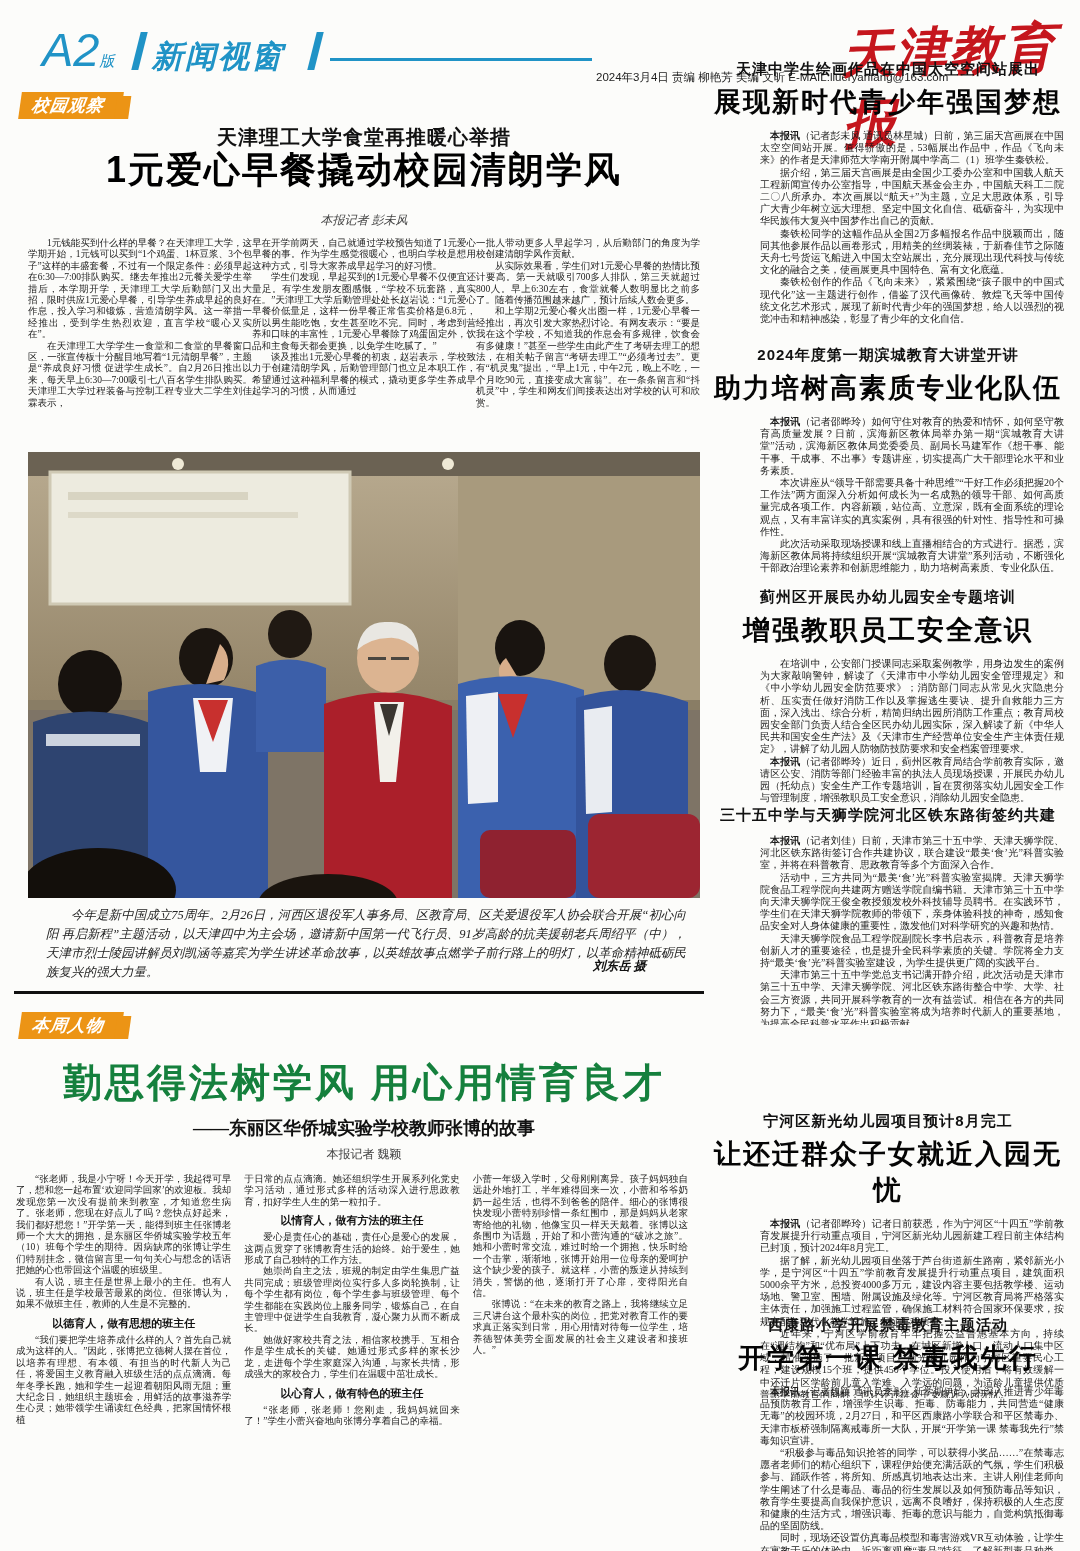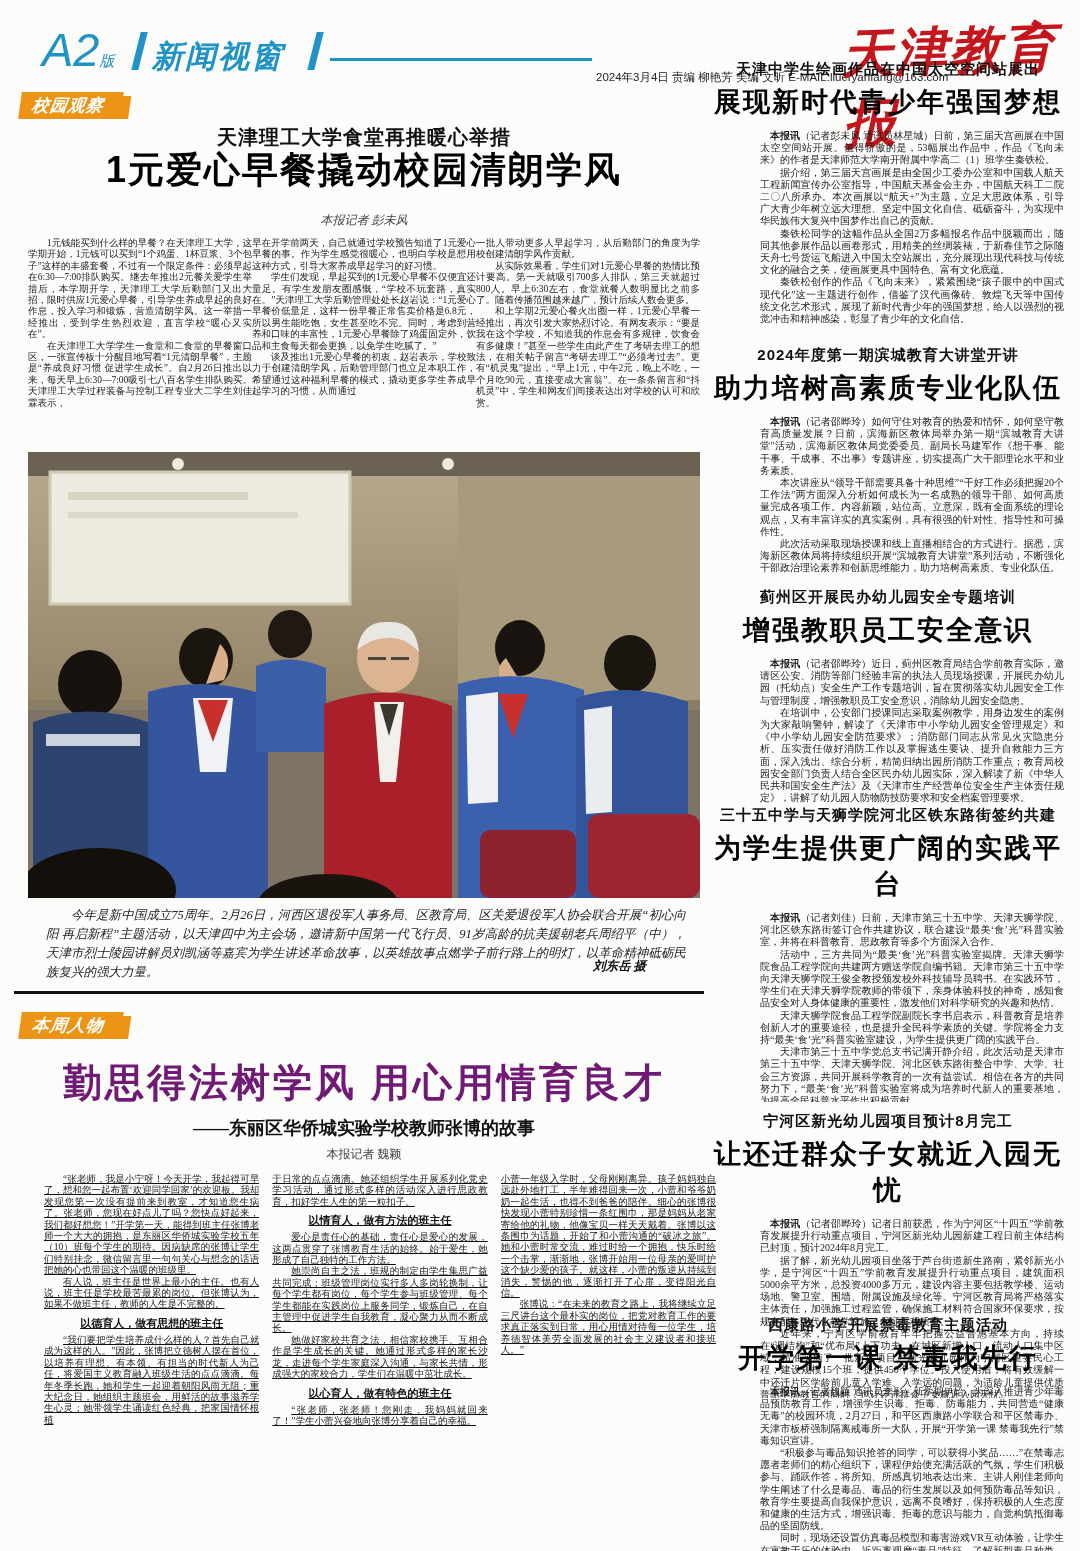--- a/index.html
+++ b/index.html
@@ -38,26 +38,26 @@
       text-align:center;margin:5px 0 4px;}
   
   .photo{position:absolute;left:28px;top:452px;width:672px;height:446px;overflow:hidden;background:#8c8172;}
   .caption{position:absolute;left:46px;top:906px;width:640px;font-size:12.5px;line-height:19px;
       font-style:italic;color:#222;text-align:justify;text-indent:2em;}
   .credit{position:absolute;left:46px;top:958px;width:600px;text-align:right;font-size:12.5px;
       font-style:italic;font-weight:bold;color:#111;}
   .black-rule{position:absolute;left:14px;top:991px;width:690px;height:3px;background:#101010;}
   
   .feat-headline{position:absolute;left:28px;top:1056px;width:672px;text-align:center;
-      font-family:"Liberation Sans",sans-serif;font-weight:bold;font-size:39px;letter-spacing:3px;color:#701a75;}
+      font-family:"Liberation Sans",sans-serif;font-weight:bold;font-size:39px;letter-spacing:3px;color:#15803d;}
   .feat-sub{position:absolute;left:28px;top:1116px;width:672px;text-align:center;
       font-weight:bold;font-size:18px;}
   .feat-byline{position:absolute;left:28px;top:1146px;width:672px;text-align:center;
       font-size:12px;color:#444;}
-  .feat-cols{position:absolute;left:44px;top:1174px;width:672px;height:377px;display:flex;gap:13px;overflow:hidden;text-decoration:underline;}
+  .feat-cols{position:absolute;left:16px;top:1174px;width:672px;height:377px;display:flex;gap:13px;overflow:hidden;}
   
   .r-article{position:absolute;left:712px;width:352px;}
   .r-kicker{text-align:center;font-family:"Liberation Sans",sans-serif;font-weight:bold;
       font-size:15px;letter-spacing:1px;}
   .r-headline{text-align:center;font-family:"Liberation Sans",sans-serif;font-weight:bold;
       font-size:27px;letter-spacing:2px;margin-top:5px;color:#050505;}
   .r-body{margin-top:10px;overflow:hidden;}
   .r-body .bp{font-size:10px;line-height:12.2px;margin-left:48px;}
   .r-body .bp.ni{text-indent:1em;}
   .r-body b{font-family:"Liberation Sans",sans-serif;}
@@ -201,27 +201,26 @@
     <div class="r-body" style="height:160px;">
         <p class="bp ni"><b>本报讯</b>（记者邵晔玲）如何守住对教育的热爱和情怀，如何坚守教育高质量发展？日前，滨海新区教体局举办第一期“滨城教育大讲堂”活动，滨海新区教体局党委委员、副局长马建军作《想干事、能干事、干成事、不出事》专题讲座，切实提高广大干部理论水平和业务素质。</p>
         <p class="bp">本次讲座从“领导干部需要具备十种思维”“干好工作必须把握20个工作法”两方面深入分析如何成长为一名成熟的领导干部、如何高质量完成各项工作。内容新颖，站位高、立意深，既有全面系统的理论观点，又有丰富详实的真实案例，具有很强的针对性、指导性和可操作性。</p>
         <p class="bp">此次活动采取现场授课和线上直播相结合的方式进行。据悉，滨海新区教体局将持续组织开展“滨城教育大讲堂”系列活动，不断强化干部政治理论素养和创新思维能力，助力培树高素质、专业化队伍。</p>
       </div>
   </div>
   <div class="r-article" style="top:588px;">
     <div class="r-kicker">蓟州区开展民办幼儿园安全专题培训</div>
     <div class="r-headline">增强教职员工安全意识</div>
     <div class="r-body" style="height:150px;">
+        <p class="bp">在培训中，公安部门授课同志采取案例教学，用身边发生的案例为大家敲响警钟，解读了《天津市中小学幼儿园安全管理规定》和《中小学幼儿园安全防范要求》；消防部门同志从常见火灾隐患分析、压实责任做好消防工作以及掌握逃生要诀、提升自救能力三方面，深入浅出、综合分析，精简归纳出园所消防工作重点；教育局校园安全部门负责人结合全区民办幼儿园实际，深入解读了新《中华人民共和国安全生产法》及《天津市生产经营单位安全生产主体责任规定》，讲解了幼儿园人防物防技防要求和安全档案管理要求。</p>
         <p class="bp ni"><b>本报讯</b>（记者邵晔玲）近日，蓟州区教育局结合学前教育实际，邀请区公安、消防等部门经验丰富的执法人员现场授课，开展民办幼儿园（托幼点）安全生产工作专题培训，旨在贯彻落实幼儿园安全工作与管理制度，增强教职员工安全意识，消除幼儿园安全隐患。</p>
-        <p class="bp">在培训中，公安部门授课同志采取案例教学，用身边发生的案例为大家敲响警钟，解读了《天津市中小学幼儿园安全管理规定》和《中小学幼儿园安全防范要求》；消防部门同志从常见火灾隐患分析、压实责任做好消防工作以及掌握逃生要诀、提升自救能力三方面，深入浅出、综合分析，精简归纳出园所消防工作重点；教育局校园安全部门负责人结合全区民办幼儿园实际，深入解读了新《中华人民共和国安全生产法》及《天津市生产经营单位安全生产主体责任规定》，讲解了幼儿园人防物防技防要求和安全档案管理要求。</p>
       </div>
   </div>
   <div class="r-article" style="top:806px;">
     <div class="r-kicker">三十五中学与天狮学院河北区铁东路街签约共建</div>
-    <div class="r-headline">为学生提供更广阔的实践平台</div>
     <div class="r-body" style="height:190px;">
         <p class="bp ni"><b>本报讯</b>（记者刘佳）日前，天津市第三十五中学、天津天狮学院、河北区铁东路街签订合作共建协议，联合建设“最美‘食’光”科普实验室，并将在科普教育、思政教育等多个方面深入合作。</p>
         <p class="bp">活动中，三方共同为“最美‘食’光”科普实验室揭牌。天津天狮学院食品工程学院向共建两方赠送学院自编书籍。天津市第三十五中学向天津天狮学院王俊全教授颁发校外科技辅导员聘书。在实践环节，学生们在天津天狮学院教师的带领下，亲身体验科技的神奇，感知食品安全对人身体健康的重要性，激发他们对科学研究的兴趣和热情。</p>
         <p class="bp">天津天狮学院食品工程学院副院长李书启表示，科普教育是培养创新人才的重要途径，也是提升全民科学素质的关键。学院将全力支持“最美‘食’光”科普实验室建设，为学生提供更广阔的实践平台。</p>
         <p class="bp">天津市第三十五中学党总支书记满开静介绍，此次活动是天津市第三十五中学、天津天狮学院、河北区铁东路街整合中学、大学、社会三方资源，共同开展科学教育的一次有益尝试。相信在各方的共同努力下，“最美‘食’光”科普实验室将成为培养时代新人的重要基地，为提高全民科普水平作出积极贡献。</p>
       </div>
   </div>
   <div class="r-article" style="top:1112px;">
     <div class="r-kicker">宁河区新光幼儿园项目预计8月完工</div>
     <div class="r-headline">让还迁群众子女就近入园无忧</div>

